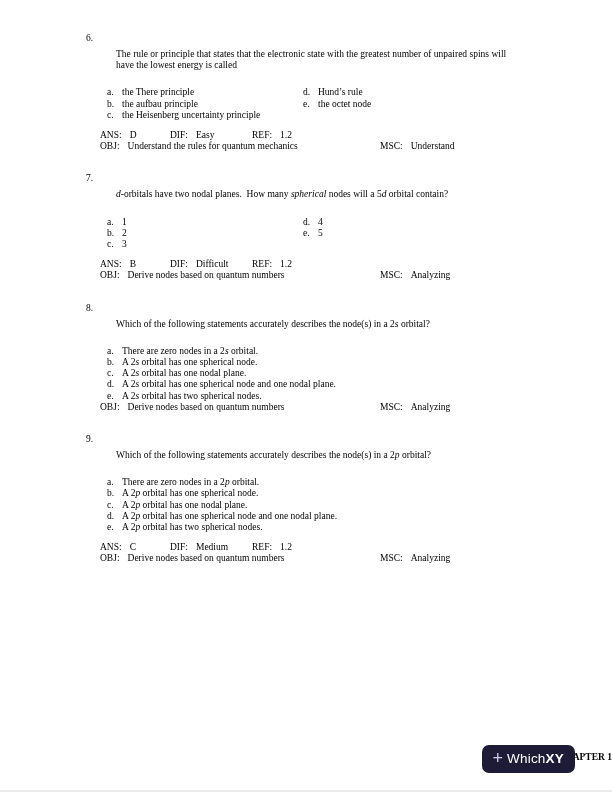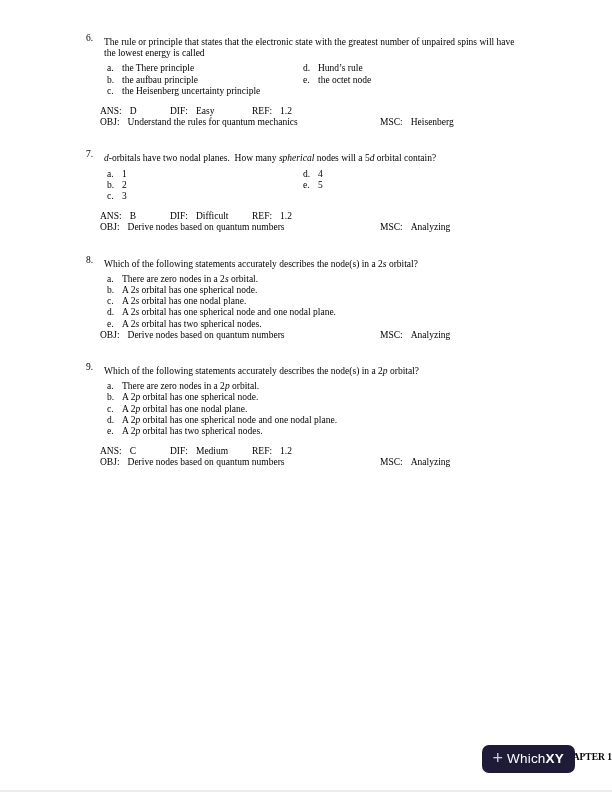--- a/index.html
+++ b/index.html
@@ -22,21 +22,21 @@
   }
   .content {
     position: absolute;
     top: 33px;
     left: 86px;
     right: 88px;
   }
   .question { display: flex; margin-bottom: 21px; }
   .qnum { width: 14px; flex: 0 0 14px; }
   .qbody { flex: 1; min-width: 0; }
-  .stem { margin: 4px; white-space: pre-wrap; font-family: Liberation Serif, serif; }
+  .stem { margin: 16px; white-space: pre-wrap; font-family: Liberation Serif, serif; }
   .choices { margin: 0 0 0 7px; }
   .choices.grid2 {
     display: grid;
     grid-template-columns: 196px 1fr;
   }
   .choice { display: flex; }
   .letter { width: 15px; flex: 0 0 15px; white-space: pre-wrap; }
   .ctext { flex: 1; min-width: 0; white-space: pre-wrap; }
   .ansline { margin-top: 9px; }
   .grp { display: inline-block; }
@@ -114,21 +114,21 @@
           <div class="choice">
             <span class="letter">c.</span>
             <span class="ctext"><span>the Heisenberg uncertainty principle</span></span>
           </div>
         </div>
         <div class="ansline">
           <span class="grp grp-ans"><span class="lbl">ANS:</span><span class="val">D</span></span><span class="grp grp-dif"><span class="lbl">DIF:</span><span class="val">Easy</span></span><span class="grp"><span class="lbl">REF:</span><span class="val">1.2</span></span>
         </div>
         <div class="objline">
           <span class="lbl">OBJ:</span><span class="val">Understand the rules for quantum mechanics</span>
-          <span class="msc"><span class="lbl">MSC:</span><span class="val">Heisenberg</span></span>
+          <span class="msc"><span class="lbl">MSC:</span><span class="val">Understand</span></span>
         </div>
       </div>
     </section>
 
     <section class="question">
       <div class="qnum">7.</div>
       <div class="qbody">
         <p class="stem"><span class="it">d</span><span>-orbitals have two nodal planes.  How many </span><span class="it">spherical</span><span> nodes will a 5</span><span class="it">d</span><span> orbital contain?</span></p>
         <div class="choices grid2">
           <div class="choice">

